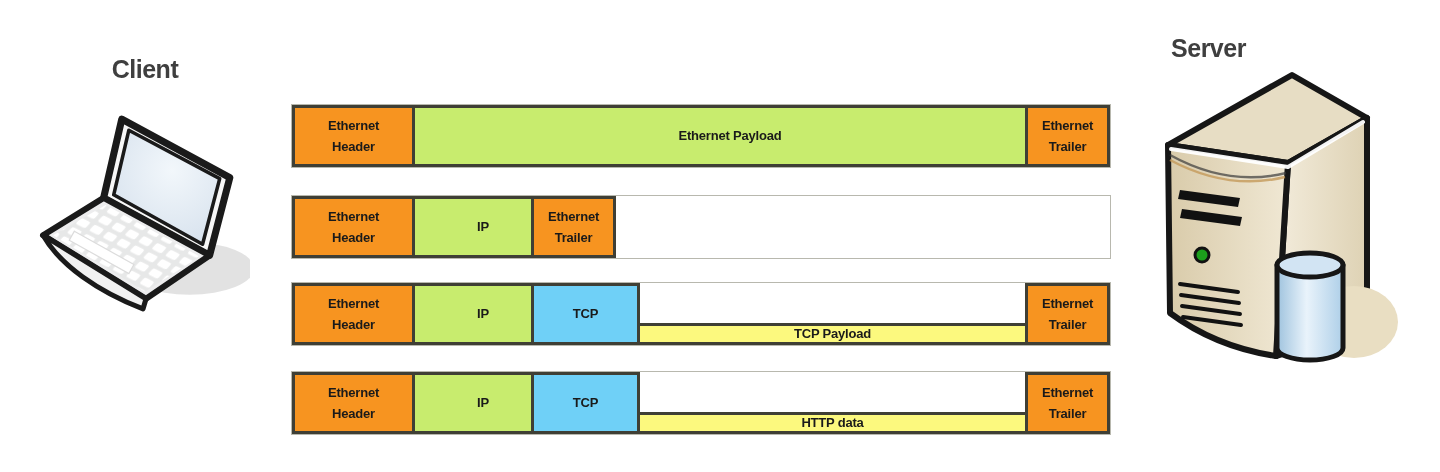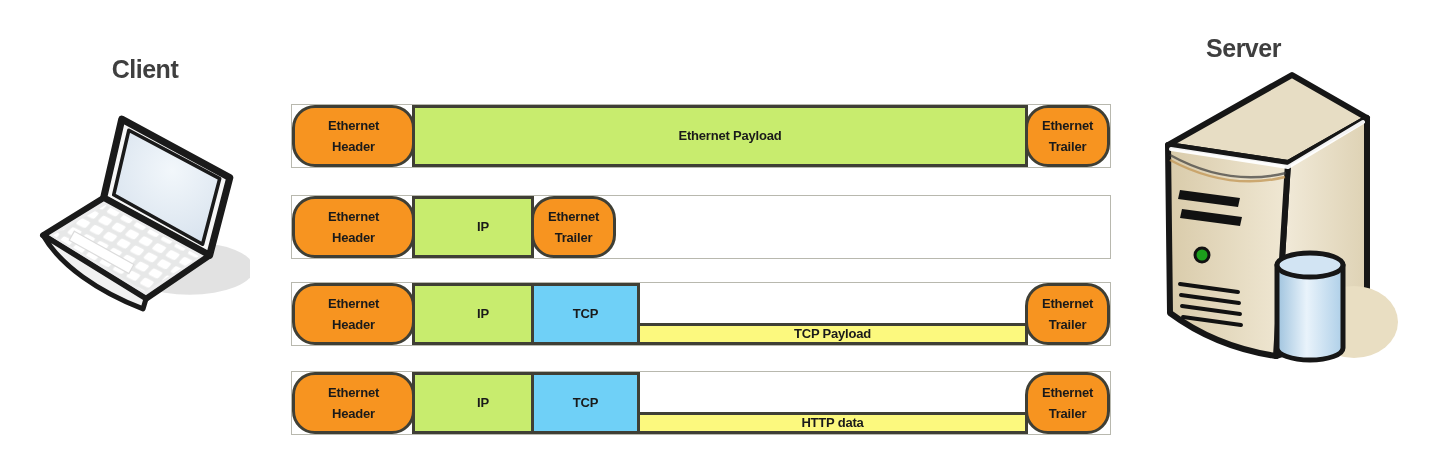--- a/index.html
+++ b/index.html
@@ -19,21 +19,21 @@
   
   .device-label {
     position: absolute;
     text-align: center;
     font-weight: bold;
     font-size: 25px;
     letter-spacing: -0.5px;
     color: var(--c-label_text, #3F3F3F);
   }
   .client-label { left: 40px;  top: 55px; width: 210px; }
-  .server-label { left: 1126px; top: 34px; width: 235px; }
+  .server-label { left: 1091px; top: 34px; width: 235px; }
 
   
   .client-icon { position: absolute; left: 38px;  top: 112px; width: 212px; height: 202px; }
   .server-icon { position: absolute; left: 1158px; top: 60px;  width: 252px; height: 312px; }
 
   
   .rows {
     position: absolute;
     left: 292px;
     top: 105px;
@@ -69,21 +69,21 @@
     letter-spacing: -0.2px;
     overflow: hidden;
   }
   .seg:first-child { margin-left: 0; }
   .w-header  { width: 123px; flex: none; }
   .w-ip      { width: 122px; flex: none; }
   .w-tcp     { width: 109px; flex: none; }
   .w-trailer { width: 85px;  flex: none; }
   .w-fill    { flex: 1; }
 
-  .seg-orange { background: var(--c-orange, #F79420); border-radius: 23px; }
+  .seg-orange { background: var(--c-orange, #F79420); }
   .seg-green  { background: var(--c-green,  #C8EC6E); padding-left: 20px; }
   .seg-blue   { background: var(--c-blue,   #6FD0F7); }
   .seg-yellow { background: var(--c-yellow, #FCF97E); margin-top: 40px; }
 </style>
 </head>
 <body>
 
 <div class="stage">
 
   <div class="device-label client-label">Client</div>

